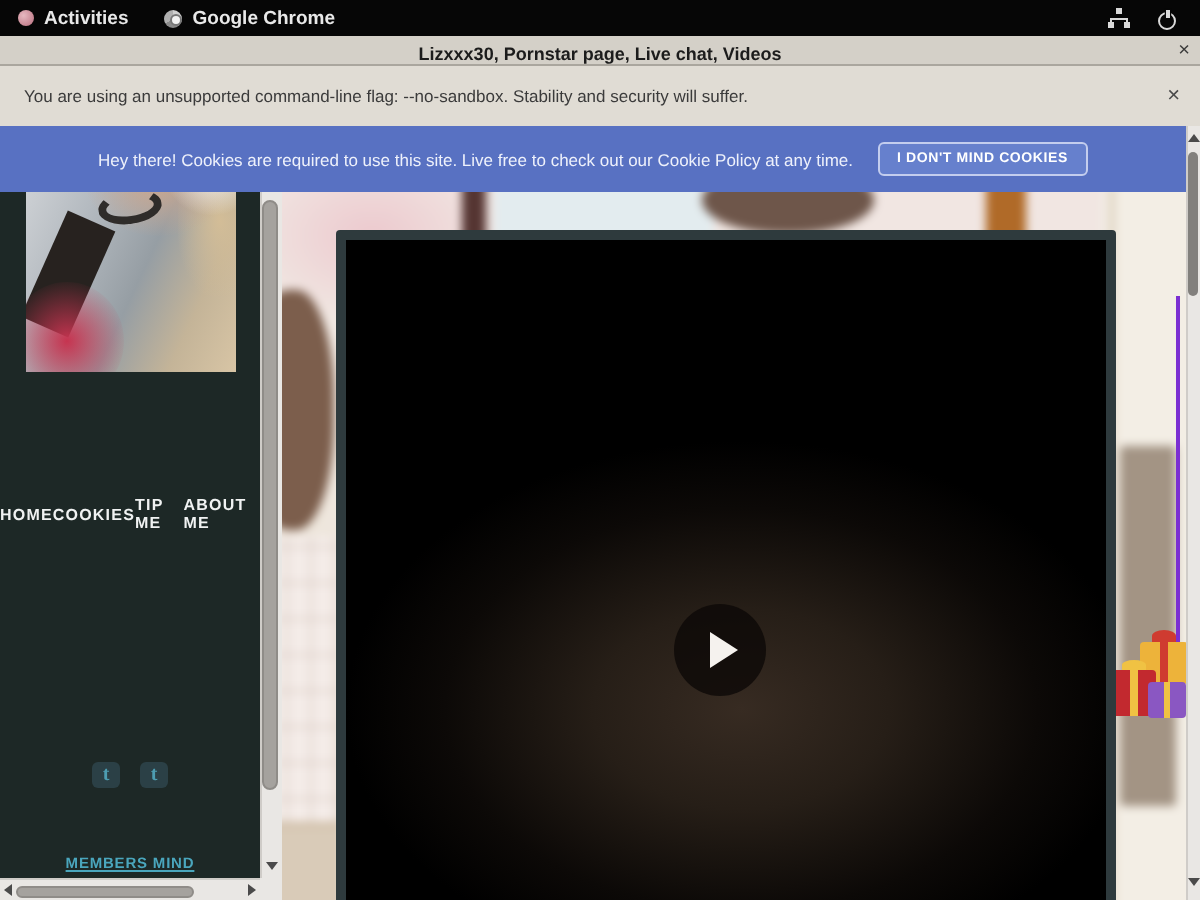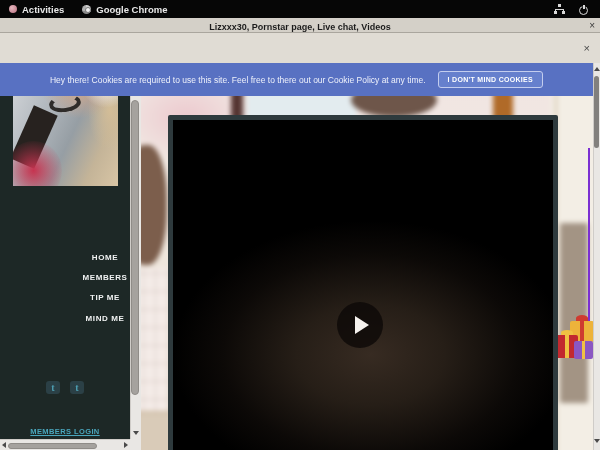--- a/index.html
+++ b/index.html
@@ -106,21 +106,21 @@
     border-top-color:transparent;border-radius:50%;transform:rotate(-8deg);}
   .profile .ph-vneck{position:absolute;left:8%;top:28%;width:26px;height:58px;background:#27221f;
     transform:rotate(24deg);}
   .profile .ph-red{position:absolute;left:-8%;top:58%;width:55%;height:55%;border-radius:50%;
     background:radial-gradient(#c63450,rgba(198,52,80,0) 75%);}
   .profile .ph-sand{position:absolute;right:-12%;top:-5%;width:40%;height:70%;border-radius:40%;
     background:radial-gradient(#d3bd97,rgba(211,189,151,0) 75%);}
   .joinbtn{position:absolute;left:18px;top:160px;width:102px;height:19px;border-radius:4px;
     background:linear-gradient(180deg,#44a2b8,#3892a9);color:#13333f;font-size:8px;font-weight:700;
     letter-spacing:.5px;display:flex;align-items:center;justify-content:center;}
-  .nav{position:absolute;left:0;top:184px;width:130px;display:flex;flex-direction:column;margin-left:40px;}
+  .nav{position:absolute;left:0;top:184px;width:130px;display:flex;flex-direction:row;}
   .nav-item{height:20.3px;display:flex;align-items:center;justify-content:center;color:#f0f2f2;
     font-size:8px;font-weight:700;letter-spacing:.6px;}
   .tweet-row{position:absolute;left:0;top:318px;width:130px;display:flex;justify-content:center;gap:10px;}
   .tweet{width:14px;height:13px;border-radius:3px;background:#2b4046;color:#4d9db1;font-size:10px;
     font-weight:700;display:flex;align-items:center;justify-content:center;
     font-family:"Liberation Serif",serif;}
   .members{position:absolute;left:0;top:364px;width:130px;text-align:center;color:#4aa6bd;
     font-size:7.5px;font-weight:700;letter-spacing:.4px;text-decoration:underline;}
 
   
@@ -179,20 +179,21 @@
       <span class="pwr-ico"></span>
     </div>
   </div>
 
   <div class="titlebar">
     <span>Lizxxx30, Pornstar page, Live chat, Videos</span>
     <span class="close">×</span>
   </div>
 
   <div class="warnbar">
+    <span>You are using an unsupported command-line flag: --no-sandbox. Stability and security will suffer.</span>
     <span class="close">×</span>
   </div>
 
   <div class="content">
 
     <div class="abs mainbg">
       <div class="bgblur">
         <div class="bg-base"></div>
         <div class="bg-right"></div>
         <div class="bg-pink"></div>
@@ -233,29 +234,29 @@
       <div class="profile">
         <span class="ph-sand"></span>
           <span class="ph-skin"></span>
           <span class="ph-collar"></span>
         <span class="ph-vneck"></span>
           <span class="ph-red"></span>
           <span class="ph-neck"></span>
       </div>
       <div class="nav">
         <div class="nav-item">HOME</div>
-        <div class="nav-item">MEMBERS</div>
+        <div class="nav-item">COOKIES</div>
         <div class="nav-item">TIP ME</div>
-        <div class="nav-item">MIND ME</div>
+        <div class="nav-item">ABOUT ME</div>
       </div>
       <div class="tweet-row">
         <div class="tweet">t</div>
         <div class="tweet">t</div>
       </div>
-      <div class="members">MEMBERS LOGIN</div>
+      <div class="members">MEMBERS MIND</div>
     </div>
 
     <div class="abs sb-track-v sb-left"></div>
     <div class="abs sb-left-thumb"></div>
     <div class="abs sb-left-down">
         <span class="tri-d"></span>
       </div>
     <div class="abs sb-bottom">
       <span class="tri-l"></span>
       <span class="sb-bottom-thumb"></span>
@@ -266,18 +267,18 @@
     <div class="abs sb-track-v sb-right"></div>
     <div class="abs sb-right-up">
         <span class="tri-u"></span>
       </div>
     <div class="abs sb-right-thumb"></div>
     <div class="abs sb-right-down">
         <span class="tri-d"></span>
       </div>
 
     <div class="abs cookiebar">
-      <span class="cookie-msg">Hey there! Cookies are required to use this site. Feel free to there out our Cookie Policy at any time.</span>
+      <span class="cookie-msg">Hey there! Cookies are required to use this site. Live free to check out our Cookie Policy at any time.</span>
       <span class="cookie-btn">I DON'T MIND COOKIES</span>
     </div>
 
   </div>
 </div>
 
 </body></html>

